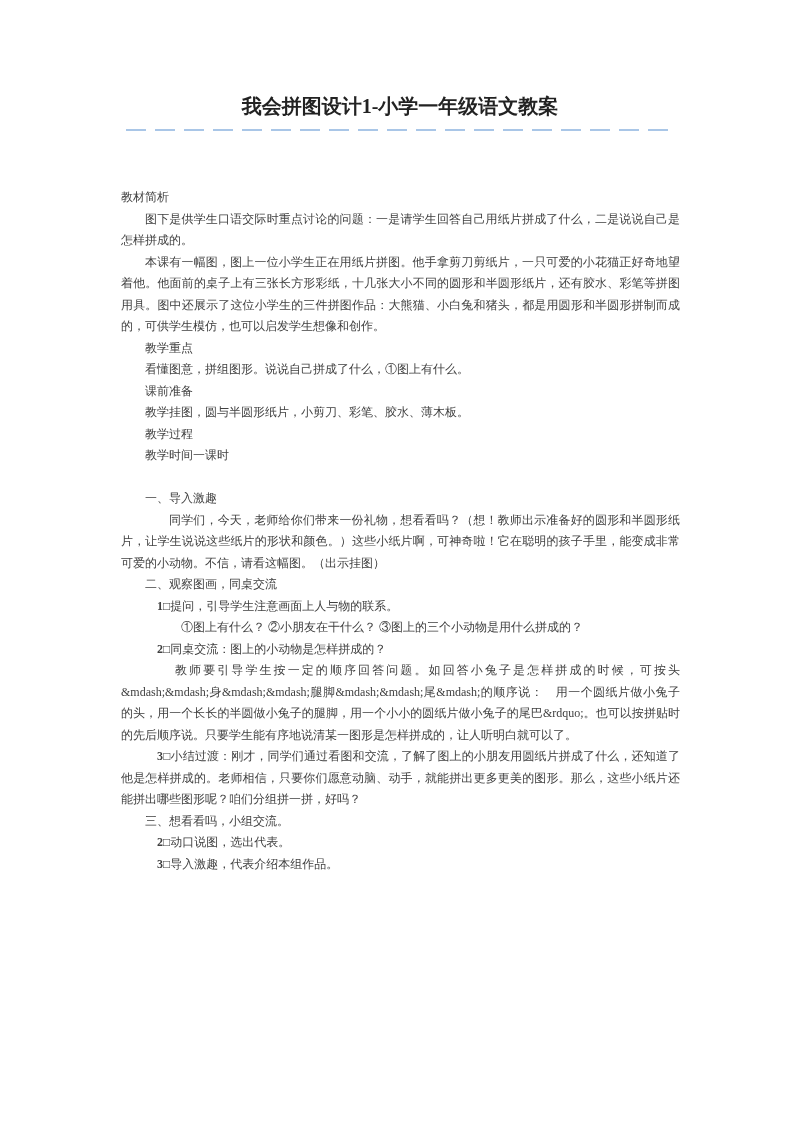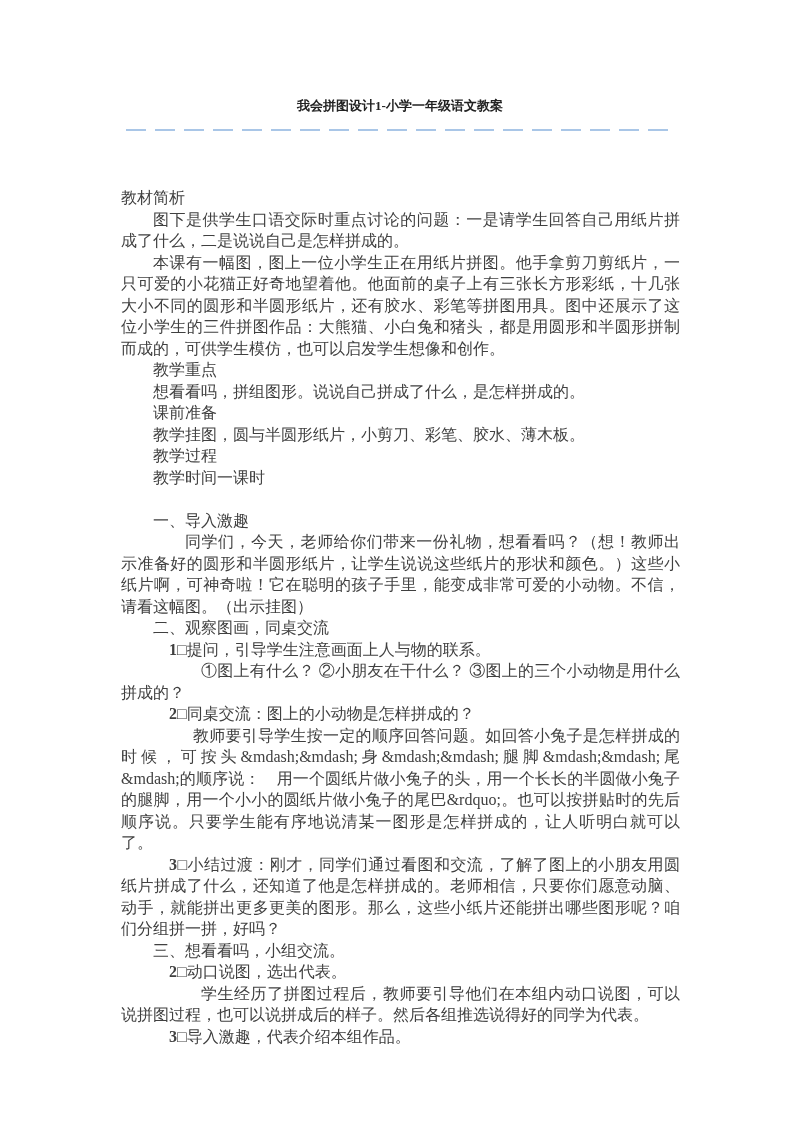--- a/index.html
+++ b/index.html
@@ -15,38 +15,38 @@
     font-family: "Liberation Serif", "DejaVu Serif", serif;
     color: var(--text-color, #404040);
   }
   .page {
     width: 800px;
     height: 1131px;
   }
   .doc-title {
     margin-top: 96px;
     text-align: center;
-    font-size: 13px;
+    font-size: 20px;
     font-weight: bold;
     color: #222222;
     line-height: 20px;
   }
   .title-divider {
     width: 548px;
     height: 2px;
     margin: 13px auto 0 auto;
     background: repeating-linear-gradient(
       to right,
       var(--divider-color, #a9c6e7) 0 20px,
       transparent 20px 29px
     );
   }
   .doc-body {
     margin: 56px 120px 0 121px;
-    font-size: 16px;
+    font-size: 12px;
     line-height: 21.5px;
     text-align: justify;
   }
   .doc-body p {
     margin: 0;
     padding: 0;
     min-height: 21.5px;
   }
   .doc-body b {
     font-weight: bold;
@@ -56,32 +56,31 @@
 <body>
 
 <div class="page">
   <div class="doc-title">我会拼图设计1-小学一年级语文教案</div>
   <div class="title-divider"></div>
   <div class="doc-body">
       <p style="text-indent: 0em;"><span>教材简析</span></p>
       <p style="text-indent: 2em;"><span>图下是供学生口语交际时重点讨论的问题：一是请学生回答自己用纸片拼成了什么，二是说说自己是怎样拼成的。</span></p>
       <p style="text-indent: 2em;"><span>本课有一幅图，图上一位小学生正在用纸片拼图。他手拿剪刀剪纸片，一只可爱的小花猫正好奇地望着他。他面前的桌子上有三张长方形彩纸，十几张大小不同的圆形和半圆形纸片，还有胶水、彩笔等拼图用具。图中还展示了这位小学生的三件拼图作品：大熊猫、小白兔和猪头，都是用圆形和半圆形拼制而成的，可供学生模仿，也可以启发学生想像和创作。</span></p>
       <p style="text-indent: 2em;"><span>教学重点</span></p>
-      <p style="text-indent: 2em;"><span>想看看吗，拼组图形。说说自己拼成了什么，是怎样拼成的。</span></p>
+      <p style="text-indent: 2em;"><span>看懂图意，拼组图形。说说自己拼成了什么，①图上有什么。</span></p>
       <p style="text-indent: 2em;"><span>课前准备</span></p>
       <p style="text-indent: 2em;"><span>教学挂图，圆与半圆形纸片，小剪刀、彩笔、胶水、薄木板。</span></p>
       <p style="text-indent: 2em;"><span>教学过程</span></p>
       <p style="text-indent: 2em;"><span>教学时间一课时</span></p>
       <p style="text-indent: 0em;"><span></span></p>
       <p style="text-indent: 2em;"><span>一、导入激趣</span></p>
       <p style="text-indent: 4em;"><span>同学们，今天，老师给你们带来一份礼物，想看看吗？（想！教师出示准备好的圆形和半圆形纸片，让学生说说这些纸片的形状和颜色。）这些小纸片啊，可神奇啦！它在聪明的孩子手里，能变成非常可爱的小动物。不信，请看这幅图。（出示挂图）</span></p>
       <p style="text-indent: 2em;"><span>二、观察图画，同桌交流</span></p>
       <p style="text-indent: 3em;"><b>1□</b><span>提问，引导学生注意画面上人与物的联系。</span></p>
       <p style="text-indent: 5em;"><span>①图上有什么？ ②小朋友在干什么？ ③图上的三个小动物是用什么拼成的？</span></p>
       <p style="text-indent: 3em;"><b>2□</b><span>同桌交流：图上的小动物是怎样拼成的？</span></p>
       <p style="text-indent: 4.5em;"><span>教师要引导学生按一定的顺序回答问题。如回答小兔子是怎样拼成的时候，可按头&amp;mdash;&amp;mdash;身&amp;mdash;&amp;mdash;腿脚&amp;mdash;&amp;mdash;尾&amp;mdash;的顺序说：　用一个圆纸片做小兔子的头，用一个长长的半圆做小兔子的腿脚，用一个小小的圆纸片做小兔子的尾巴&amp;rdquo;。也可以按拼贴时的先后顺序说。只要学生能有序地说清某一图形是怎样拼成的，让人听明白就可以了。</span></p>
       <p style="text-indent: 3em;"><b>3□</b><span>小结过渡：刚才，同学们通过看图和交流，了解了图上的小朋友用圆纸片拼成了什么，还知道了他是怎样拼成的。老师相信，只要你们愿意动脑、动手，就能拼出更多更美的图形。那么，这些小纸片还能拼出哪些图形呢？咱们分组拼一拼，好吗？</span></p>
       <p style="text-indent: 2em;"><span>三、想看看吗，小组交流。</span></p>
       <p style="text-indent: 3em;"><b>2□</b><span>动口说图，选出代表。</span></p>
-      <p style="text-indent: 5em;"><span>学生经历了拼图过程后，教师要引导他们在本组内动口说图，可以说拼图过程，也可以说拼成后的样子。然后各组推选说得好的同学为代表。</span></p>
       <p style="text-indent: 3em;"><b>3□</b><span>导入激趣，代表介绍本组作品。</span></p>
     </div>
 </div>
 
 </body></html>

